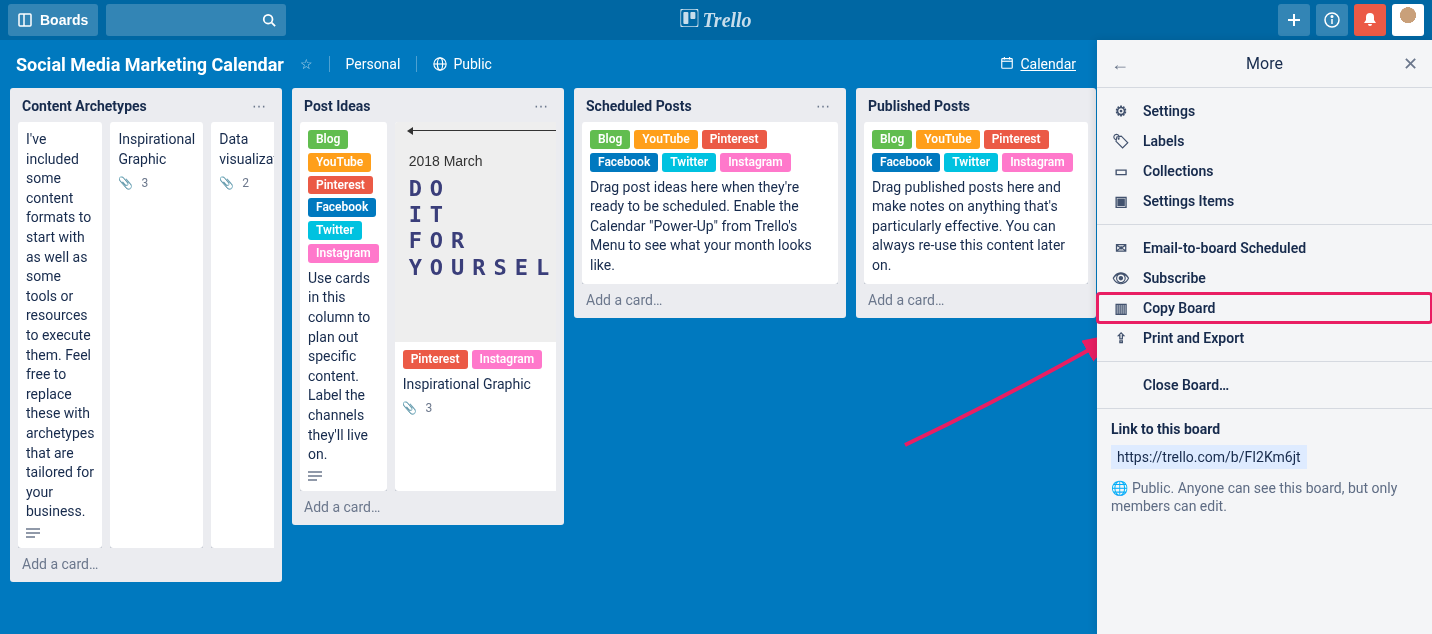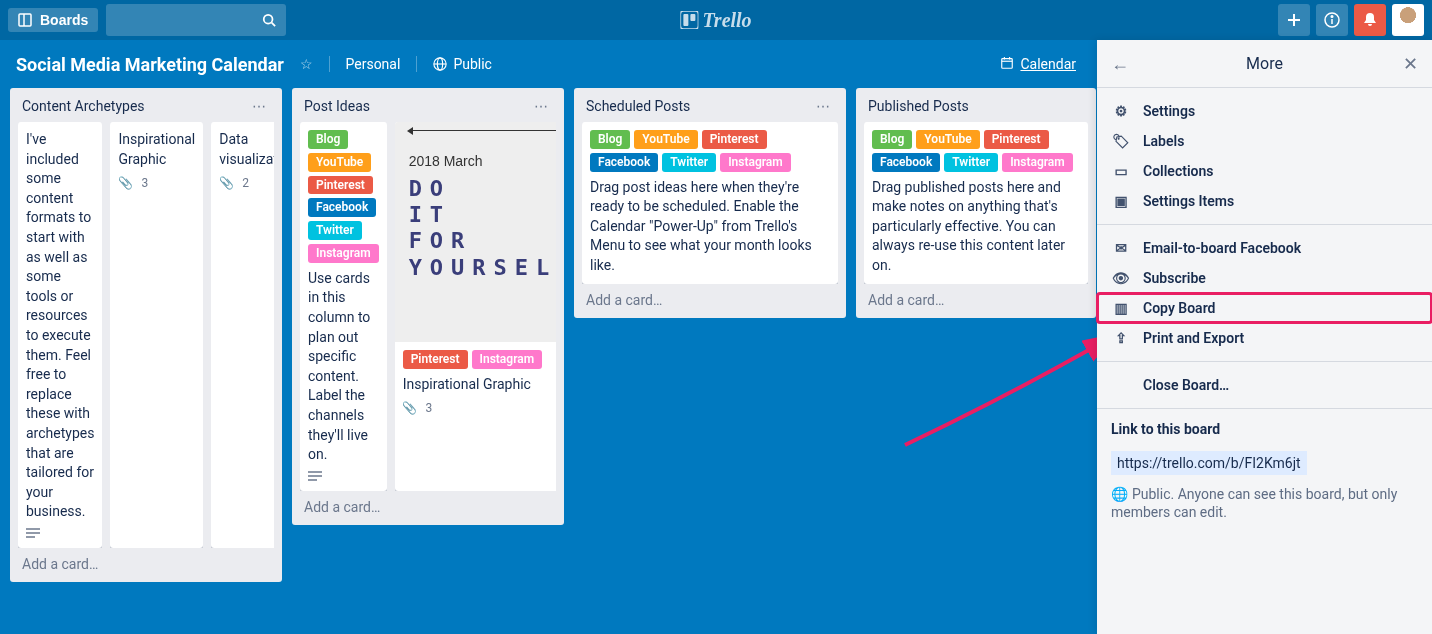--- a/index.html
+++ b/index.html
@@ -1,34 +1,34 @@
 <!DOCTYPE html>
 <html><head>
 <meta charset="utf-8">
 <style>
 *{box-sizing:border-box;margin:0;padding:0}
 body{font-family:-apple-system,BlinkMacSystemFont,"Segoe UI",Roboto,sans-serif;background:#0079bf;width:1432px;height:634px;overflow:hidden;font-size:14px;color:#172b4d}
 .topbar{height:40px;background:#0067a3;display:flex;align-items:center;padding:0 8px;position:relative}
-.boards-btn{background:rgba(255,255,255,.2);border:none;color:#fff;height:24px;padding:0 10px;border-radius:3px;display:flex;align-items:center;gap:8px;font-weight:700;font-size:14px;cursor:pointer}
+.boards-btn{background:rgba(255,255,255,.2);border:none;color:#fff;height:32px;padding:0 10px;border-radius:3px;display:flex;align-items:center;gap:8px;font-weight:700;font-size:14px;cursor:pointer}
 .search{margin-left:8px;width:180px;height:32px;background:rgba(255,255,255,.2);border-radius:3px;display:flex;align-items:center;justify-content:flex-end;padding:0 10px}
-.logo{position:absolute;left:50%;transform:translateX(-50%);display:flex;align-items:center;gap:4px;color:#c7ddeb;font-family:cursive;font-style:italic;font-size:20px;font-weight:700}
+.logo{position:absolute;left:50%;transform:translateX(-50%);display:flex;gap:4px;color:#c7ddeb;font-family:cursive;font-style:italic;font-size:20px;font-weight:700}
 .tb-right{margin-left:auto;display:flex;gap:6px;align-items:center}
 .icon-btn{width:32px;height:32px;border-radius:3px;background:rgba(255,255,255,.2);display:flex;align-items:center;justify-content:center;color:#fff;cursor:pointer}
 .icon-btn.red{background:#eb5a46}
 .avatar{width:32px;height:32px;border-radius:3px;background:#ddd;background-image:radial-gradient(circle at 50% 35%,#c9a07a 30%,#fff 31%);overflow:hidden}
 .board-header{height:48px;display:flex;align-items:center;padding:0 16px;gap:16px;color:#fff}
 .board-title{font-size:18px;font-weight:700}
 .star{color:#fff;opacity:.7;cursor:pointer}
 .divider{width:1px;height:16px;background:rgba(255,255,255,.3)}
 .hdr-item{display:flex;align-items:center;gap:6px;font-size:14px;cursor:pointer}
 .cal-btn{margin-left:auto;text-decoration:underline;display:flex;align-items:flex-start;gap:6px}
 .board{display:flex;gap:10px;padding:0 10px;align-items:flex-start;height:calc(100% - 88px);overflow:hidden}
 .list{width:272px;background:#ebecf0;border-radius:3px;padding:8px;display:flex;flex-direction:column;max-height:100%}
 .list-header{display:flex;justify-content:space-between;align-items:center;padding:2px 4px 8px}
-.list-title{font-weight:400;font-size:14px}
+.list-title{font-weight:700;font-size:14px}
 .list-menu{color:#6b778c;cursor:pointer;padding:0 4px}
 .cards{display:flex;flex-direction:row;gap:8px;overflow-y:auto}
 .card{background:#fff;border-radius:3px;box-shadow:0 1px 0 rgba(9,30,66,.25);padding:8px;font-size:14px;line-height:1.4;cursor:pointer}
 .labels{display:flex;flex-wrap:wrap;gap:4px;margin-bottom:6px}
 .lbl{font-size:12px;color:#fff;padding:1px 8px;border-radius:3px;font-weight:600}
 .lbl.green{background:#61bd4f}.lbl.orange{background:#ff9f1a}.lbl.red{background:#eb5a46}.lbl.blue{background:#0079bf}.lbl.sky{background:#00c2e0}.lbl.pink{background:#ff78cb}
 .badges{display:flex;gap:8px;margin-top:6px;color:#6b778c;font-size:12px;align-items:center}
 .desc-icon{color:#6b778c;margin-top:6px}
 .add-card{color:#6b778c;padding:8px 4px 2px;cursor:pointer}
 .cover{height:220px;background:#eee;margin:-8px -8px 8px;border-radius:3px 3px 0 0;display:flex;flex-direction:column;justify-content:flex-start;padding:30px 14px 0;font-family:monospace;font-weight:700;color:#3a3e7a;position:relative}
@@ -37,21 +37,21 @@
 .panel{position:absolute;right:0;top:40px;bottom:0;width:335px;background:#f4f5f7;box-shadow:-2px 0 8px rgba(0,0,0,.1);display:flex;flex-direction:column}
 .panel-hdr{height:48px;display:flex;align-items:center;justify-content:center;border-bottom:1px solid rgba(9,30,66,.13);position:relative}
 .panel-title{font-size:16px;color:#172b4d;font-weight:400}
 .panel-back{position:absolute;left:14px;color:#6b778c;cursor:pointer;font-size:18px}
 .panel-close{position:absolute;right:14px;color:#6b778c;cursor:pointer;font-size:18px}
 .menu-group{border-bottom:1px solid rgba(9,30,66,.13);padding:8px 0}
 .menu-item{display:flex;align-items:center;gap:12px;padding:7px 14px;cursor:pointer;font-weight:600;color:#172b4d}
 .menu-icon{width:20px;color:#42526e;display:flex;justify-content:center}
 .highlighted{outline:3px solid #e91e63;outline-offset:-2px;border-radius:3px}
 .link-section{padding:12px 14px}
-.link-label{font-weight:700;margin-bottom:14px}
+.link-label{font-weight:700;margin-bottom:8px}
 .link-input{background:#deebff;padding:4px 6px;color:#172b4d;font-size:14px;margin-bottom:10px;display:inline-block}
 .link-note{color:#5e6c84;font-size:14px;line-height:1.3}
 .globe{color:#61bd4f}
 svg{display:block}
 .arrow{position:absolute;pointer-events:none}
 </style>
 </head>
 <body>
 
 <div class="topbar">
@@ -304,21 +304,21 @@
         <span>Collections</span>
       </div>
     <div class="menu-item">
         <span class="menu-icon">▣</span>
         <span>Settings Items</span>
       </div>
   </div>
   <div class="menu-group">
     <div class="menu-item">
         <span class="menu-icon">✉</span>
-        <span>Email-to-board Facebook</span>
+        <span>Email-to-board Scheduled</span>
       </div>
     <div class="menu-item">
         <span class="menu-icon">👁</span>
         <span>Subscribe</span>
       </div>
     <div class="menu-item highlighted">
         <span class="menu-icon">▥</span>
         <span>Copy Board</span>
       </div>
     <div class="menu-item">

